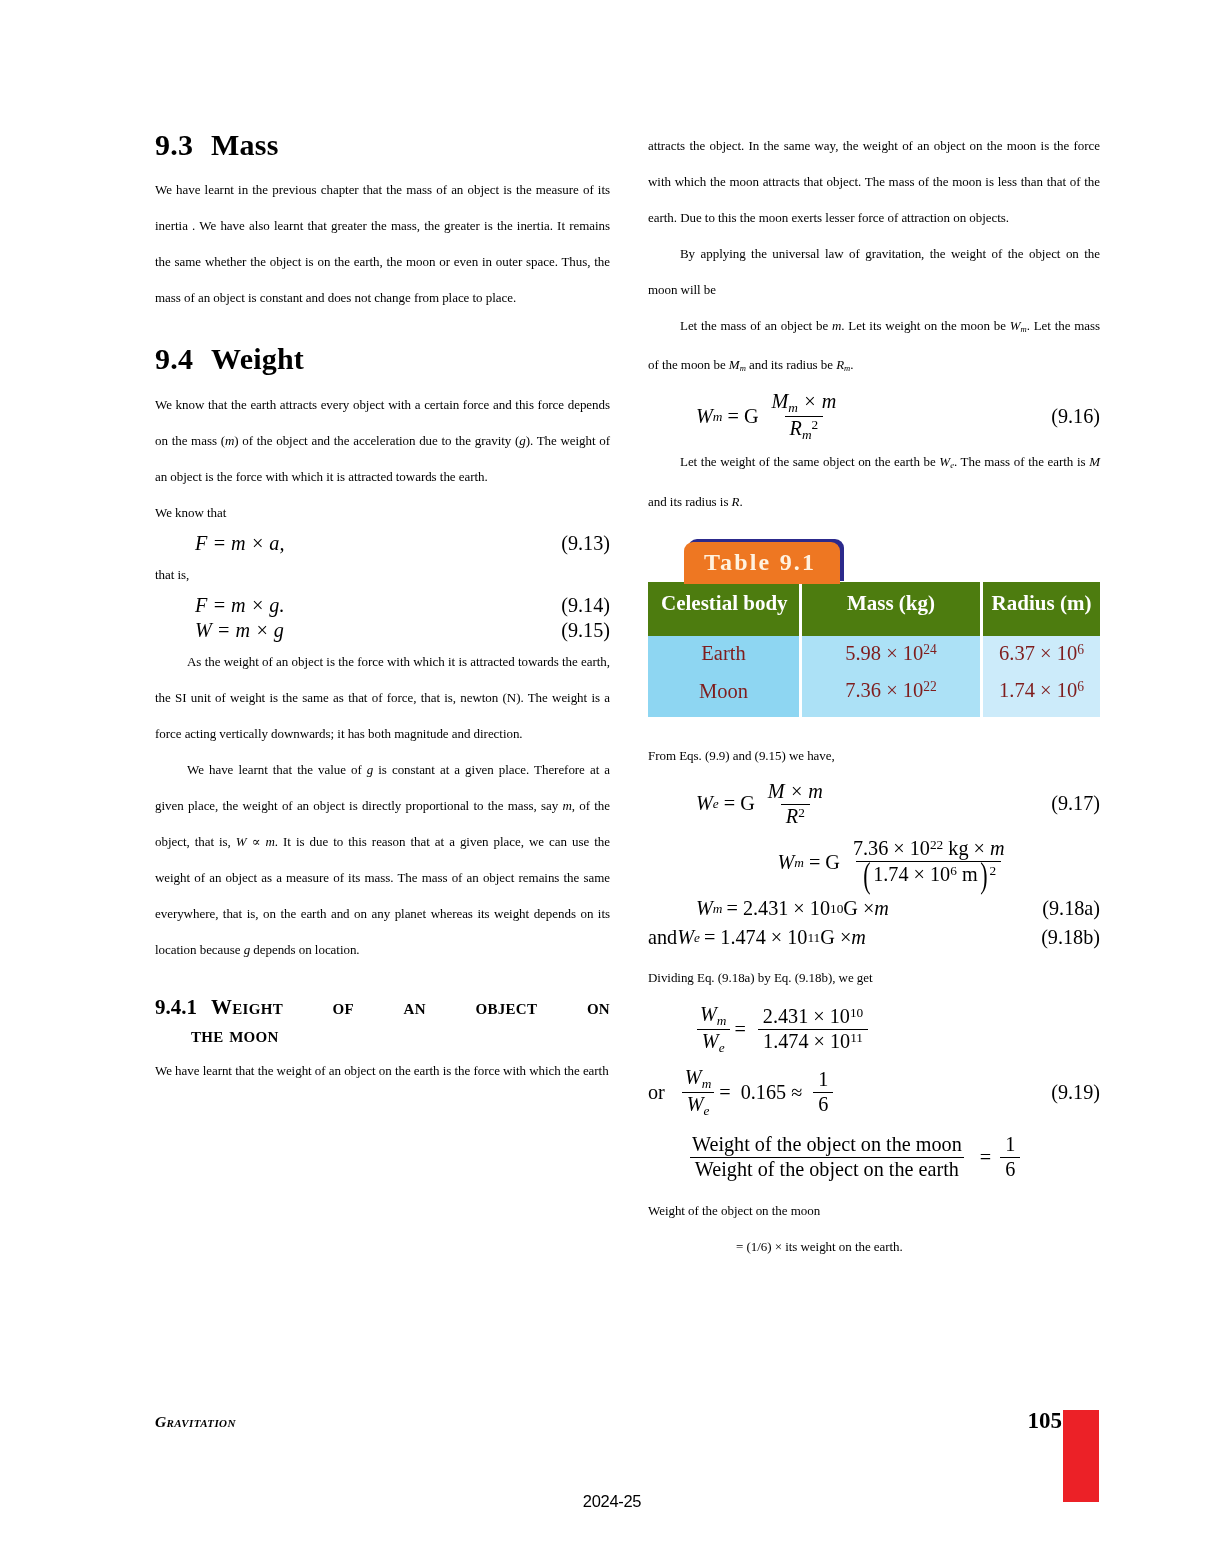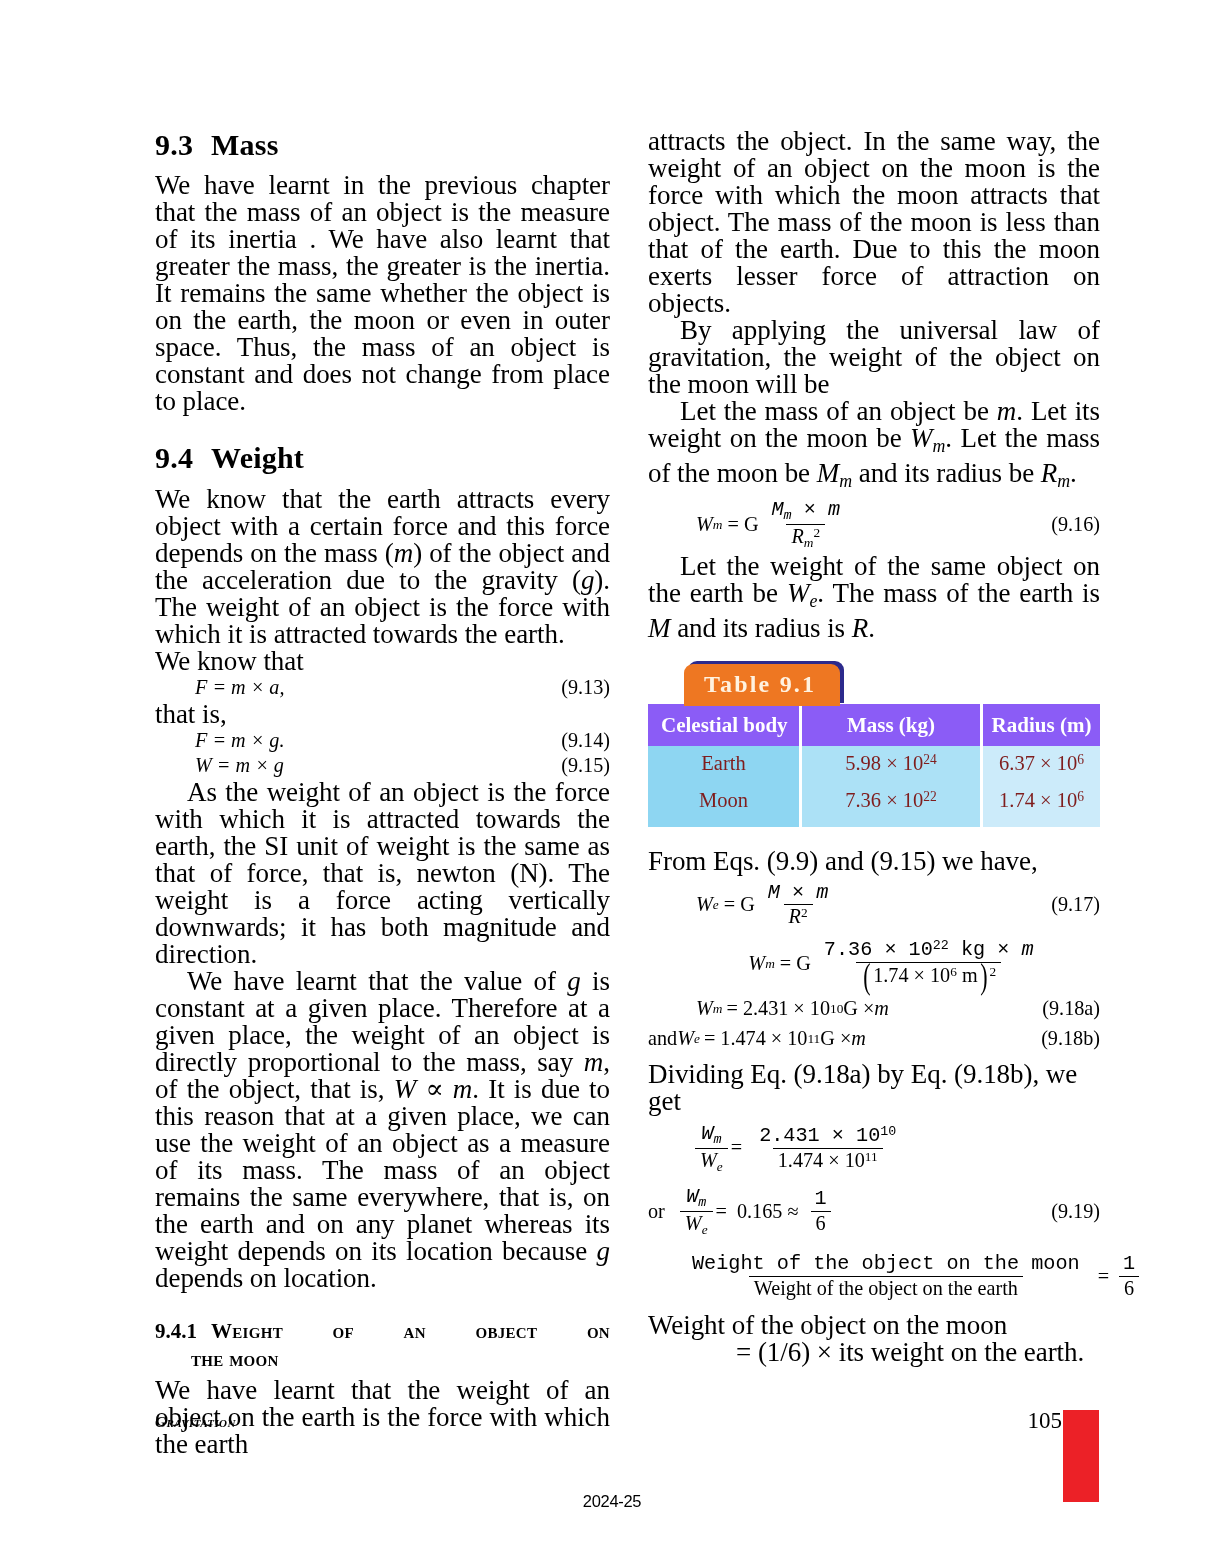--- a/index.html
+++ b/index.html
@@ -26,22 +26,22 @@
   
   .col {
     position: absolute;
     top: 128px;
   }
   .col-left  { left: 155px;  width: 455px; }
   .col-right { left: 648px;  width: 452px; }
 
   p.body {
     margin: 0 0 0 0;
-    font-size: 27px;
-    line-height: 27px;
+    font-size: 13px;
+    line-height: 36px;
     text-align: justify;
     text-justify: inter-word;
     letter-spacing: -0.05px;
   }
   p.body.indent { text-indent: 32px; }
   p.noj { text-align: left; }
 
   h2.sec {
     margin: 0 0 10px 0;
     font-size: 30px;
@@ -114,21 +114,20 @@
     display: inline-flex;
     flex-direction: column;
     align-items: center;
     vertical-align: middle;
     margin: 0 3px;
     line-height: 1.08;
   }
   .frac > .num {
     padding: 0 5px 1px 5px;
     white-space: nowrap;
-    font-family: Liberation Mono, monospace;
   }
   .frac > .den {
     border-top: 1.4px solid #000;
     padding: 1px 5px 0 5px;
     white-space: nowrap;
   }
   .mathit { font-style: italic; }
   .eqlabel { font-style: italic; white-space: nowrap; }
 
   .bigparen {
@@ -162,25 +161,25 @@
   }
   table.t91 {
     border-collapse: collapse;
     width: 452px;
     table-layout: fixed;
     position: relative;
     z-index: 1;
     margin-top: -2px;
   }
   table.t91 th {
-    background: #8b5cf6;
+    background: #4d7c0f;
     color: #ffffff;
     font-size: 21px;
     font-weight: bold;
-    padding: 9px 6px 8px 6px;
+    padding: 9px 6px 20px 6px;
     border-right: 3px solid #ffffff;
     line-height: 25px;
   }
   table.t91 th.c0 {
     text-align: left;
     padding-left: 13px;
     width: 132px;
   }
   table.t91 th.c1 { width: 166px; }
   table.t91 th.c2 { border-right: none; }
@@ -205,21 +204,21 @@
     letter-spacing: 0.4px;
     font-weight: bold;
   }
   .pagenum {
     position: absolute;
     left: 1018px;
     top: 1408px;
     width: 44px;
     text-align: right;
     font-size: 23px;
-    font-weight: normal;
+    font-weight: bold;
   }
   .redbar {
     position: absolute;
     left: 1063px;
     top: 1410px;
     width: 36px;
     height: 92px;
     background: #EC2127;
   }
   .yearline {

